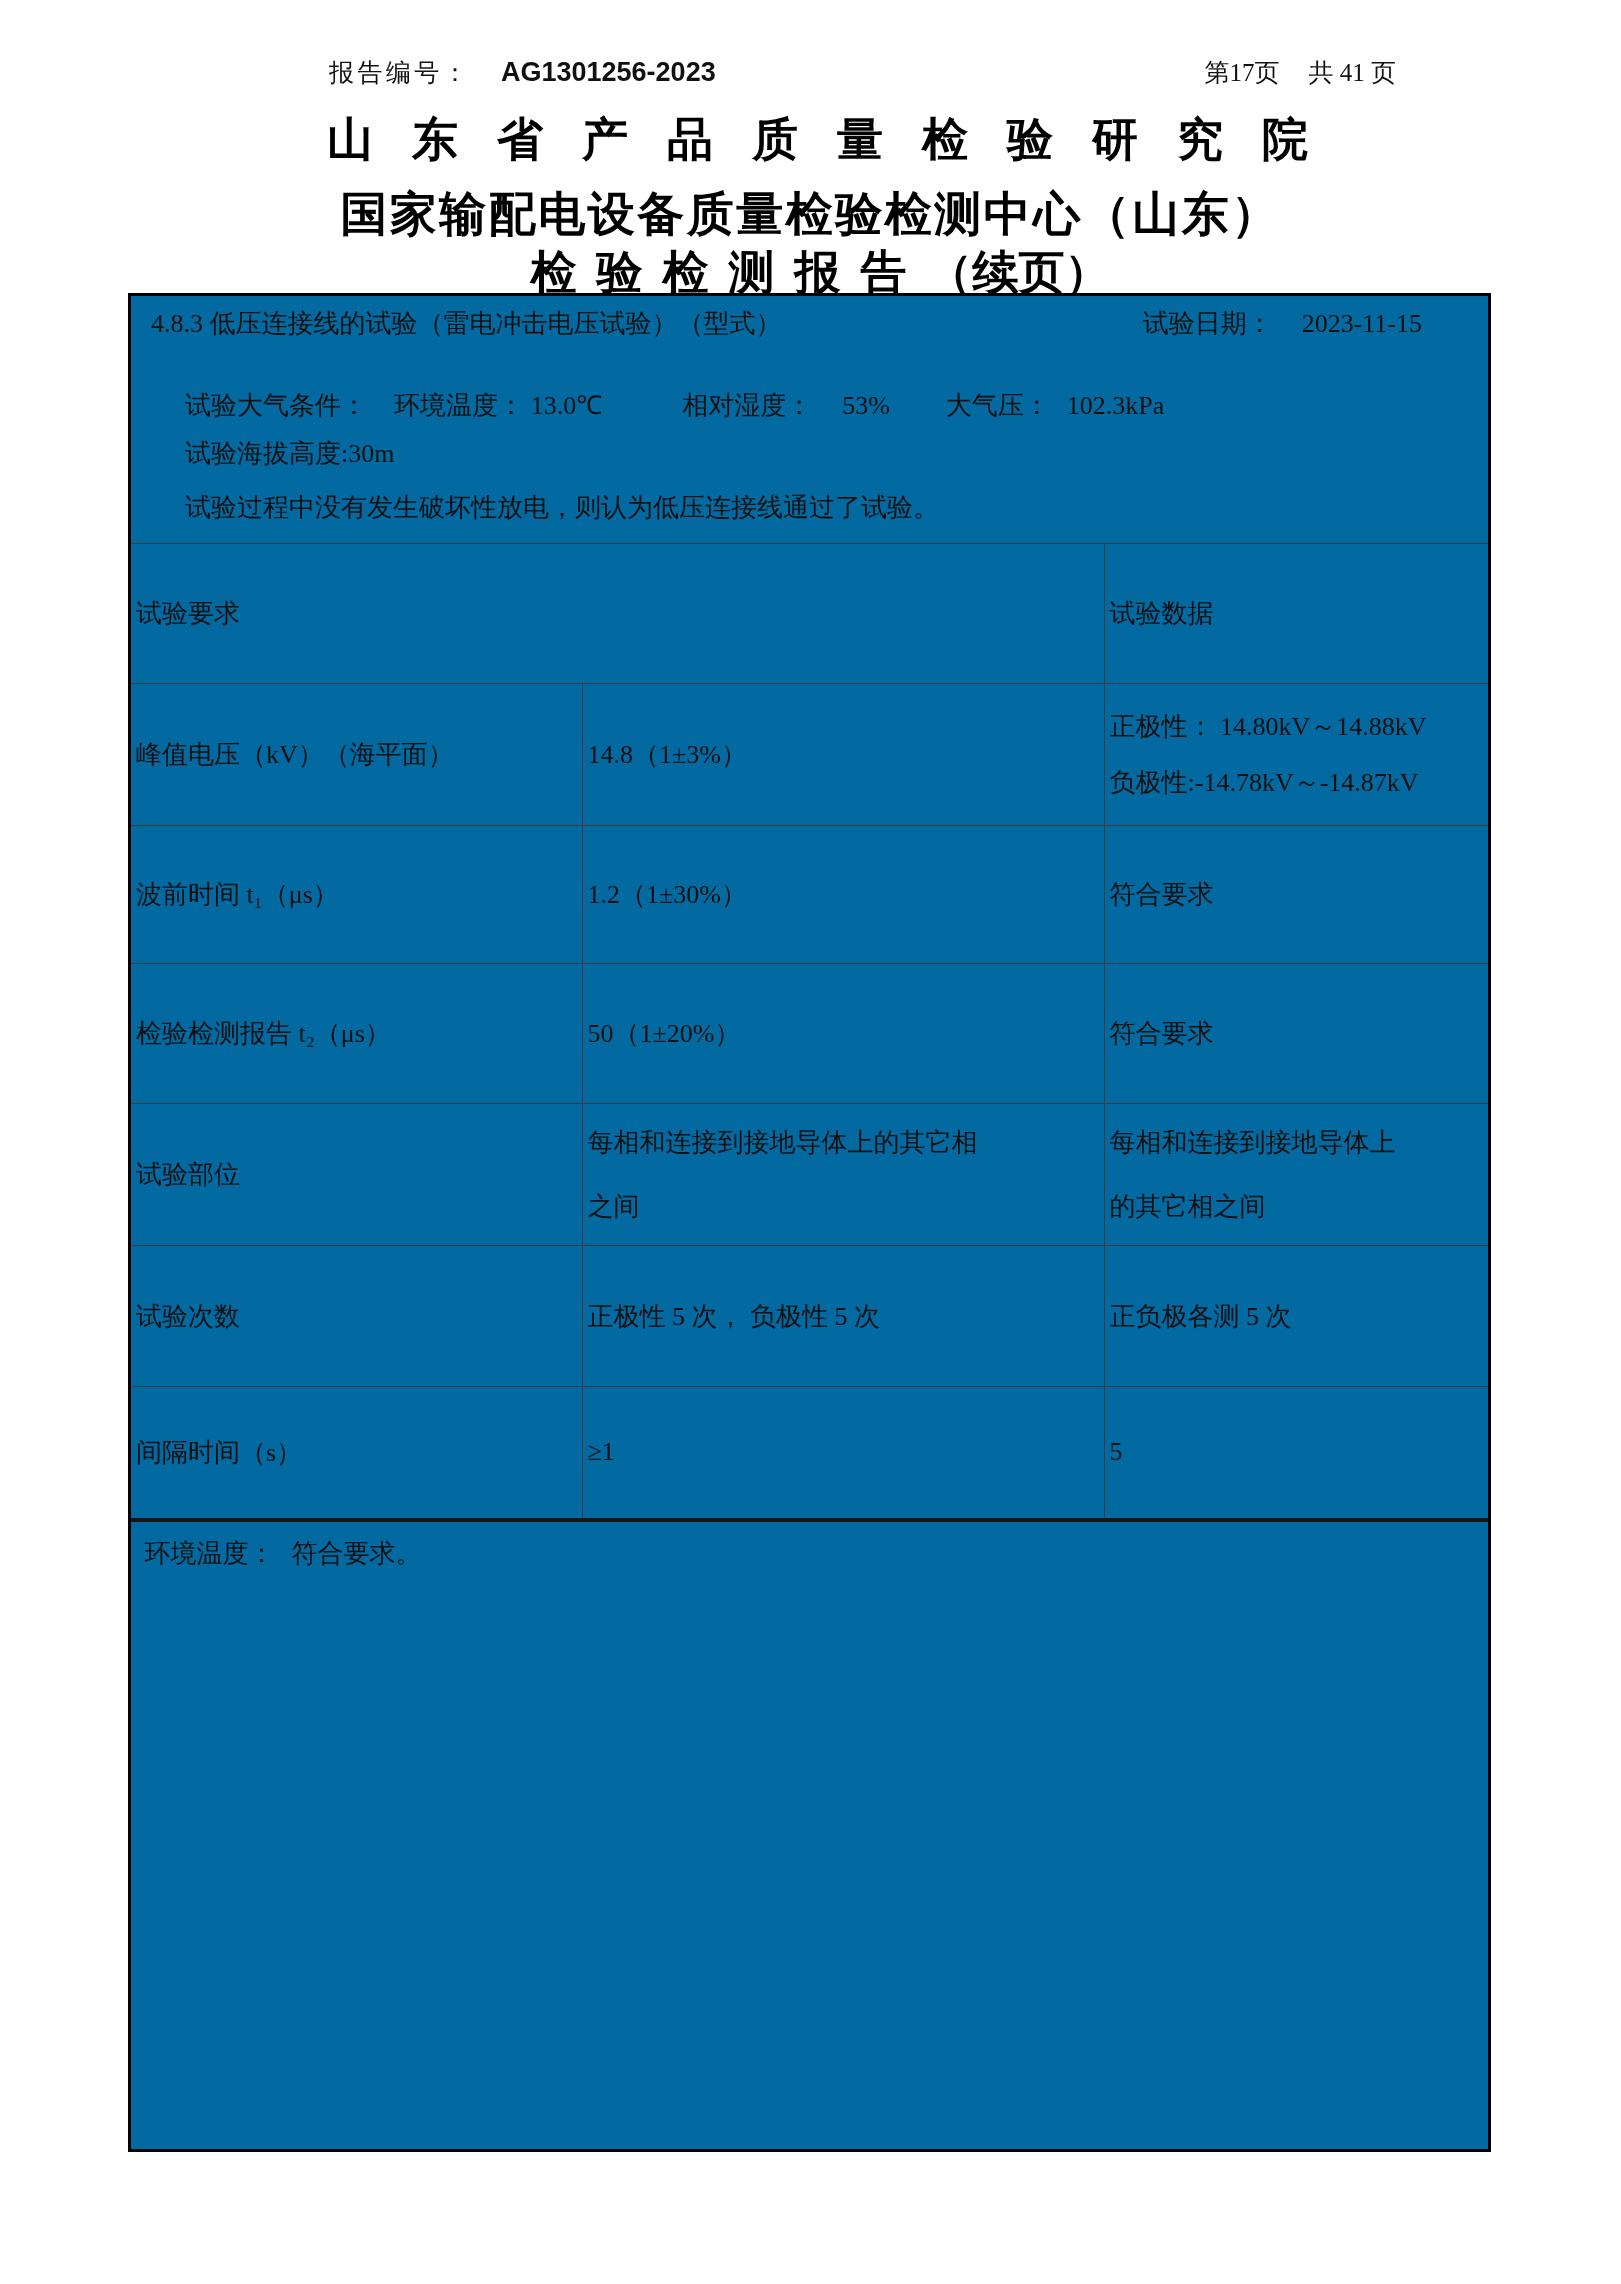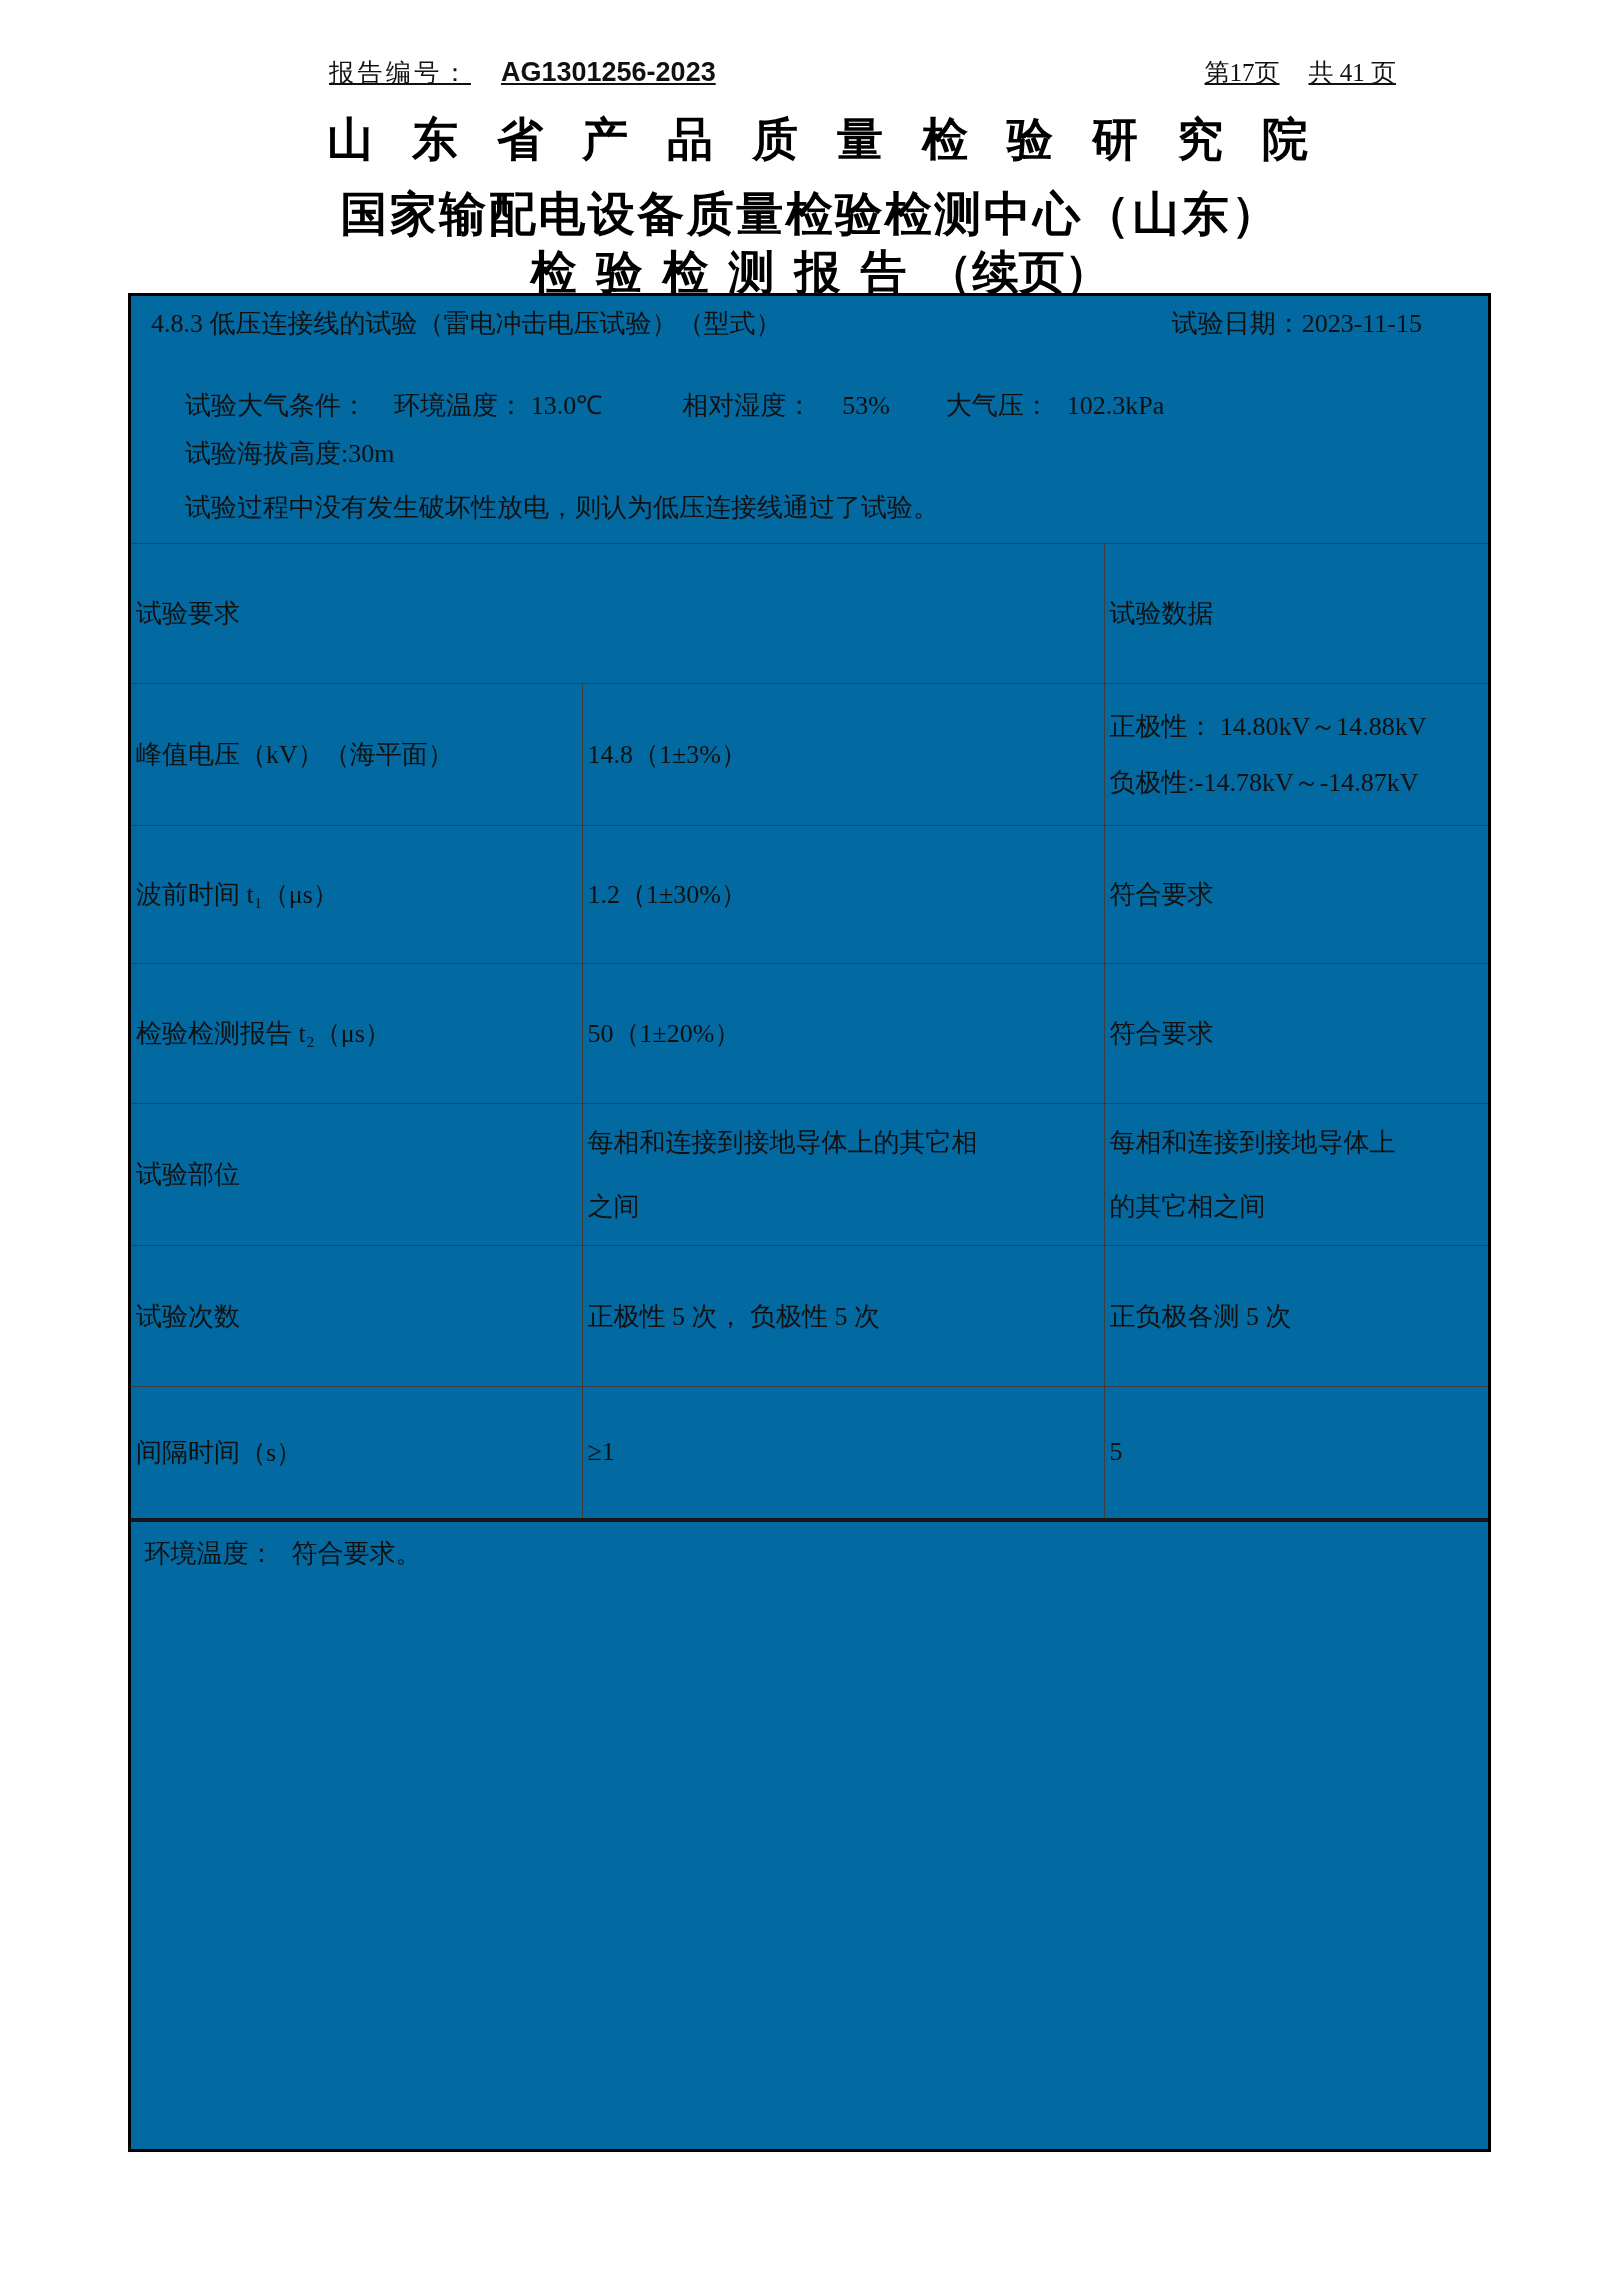--- a/index.html
+++ b/index.html
@@ -11,21 +11,20 @@
     color:#111;
     font-family:"Liberation Serif", serif;
     overflow:hidden;
   }
 
   
   .top-header {
     position:absolute; top:56px; left:329px; right:225px;
     display:flex; justify-content:space-between; align-items:baseline;
     font-size:25px;
-    text-decoration:underline;
   }
   .report-no-group { display:flex; align-items:baseline; }
   .report-no-label { letter-spacing:3.4px; }
   .report-no-value {
     font-family:"Liberation Sans", sans-serif;
     font-size:27px; font-weight:600; margin-left:30px;
   }
   .page-info { display:flex; align-items:baseline; gap:29px; font-size:25px; }
 
   
@@ -44,21 +43,21 @@
     border:3.4px solid #000;
     background:#0369a1;
   }
 
   .section-row {
     position:absolute; top:10px; left:20px; right:66px;
     display:flex; justify-content:space-between; align-items:baseline;
     font-size:26px;
   }
   .section-date { display:flex; align-items:baseline; }
-  .section-date .date-label { }
+  .section-date .date-label { margin-right:29px; }
 
   .cond-line { position:absolute; left:54px; font-size:26px; white-space:nowrap; }
   .cond-1 { top:90px; }
   .cond-2 { top:140px; }
   .cond-3 { top:194px; }
   .cond-1 .atmos-label   { margin-right:27px; }
   .cond-1 .temp-label    { margin-right:6.8px; }
   .cond-1 .temp-value    { margin-right:80px; }
   .cond-1 .hum-label     { margin-right:30px; }
   .cond-1 .hum-value     { margin-right:56px; }

